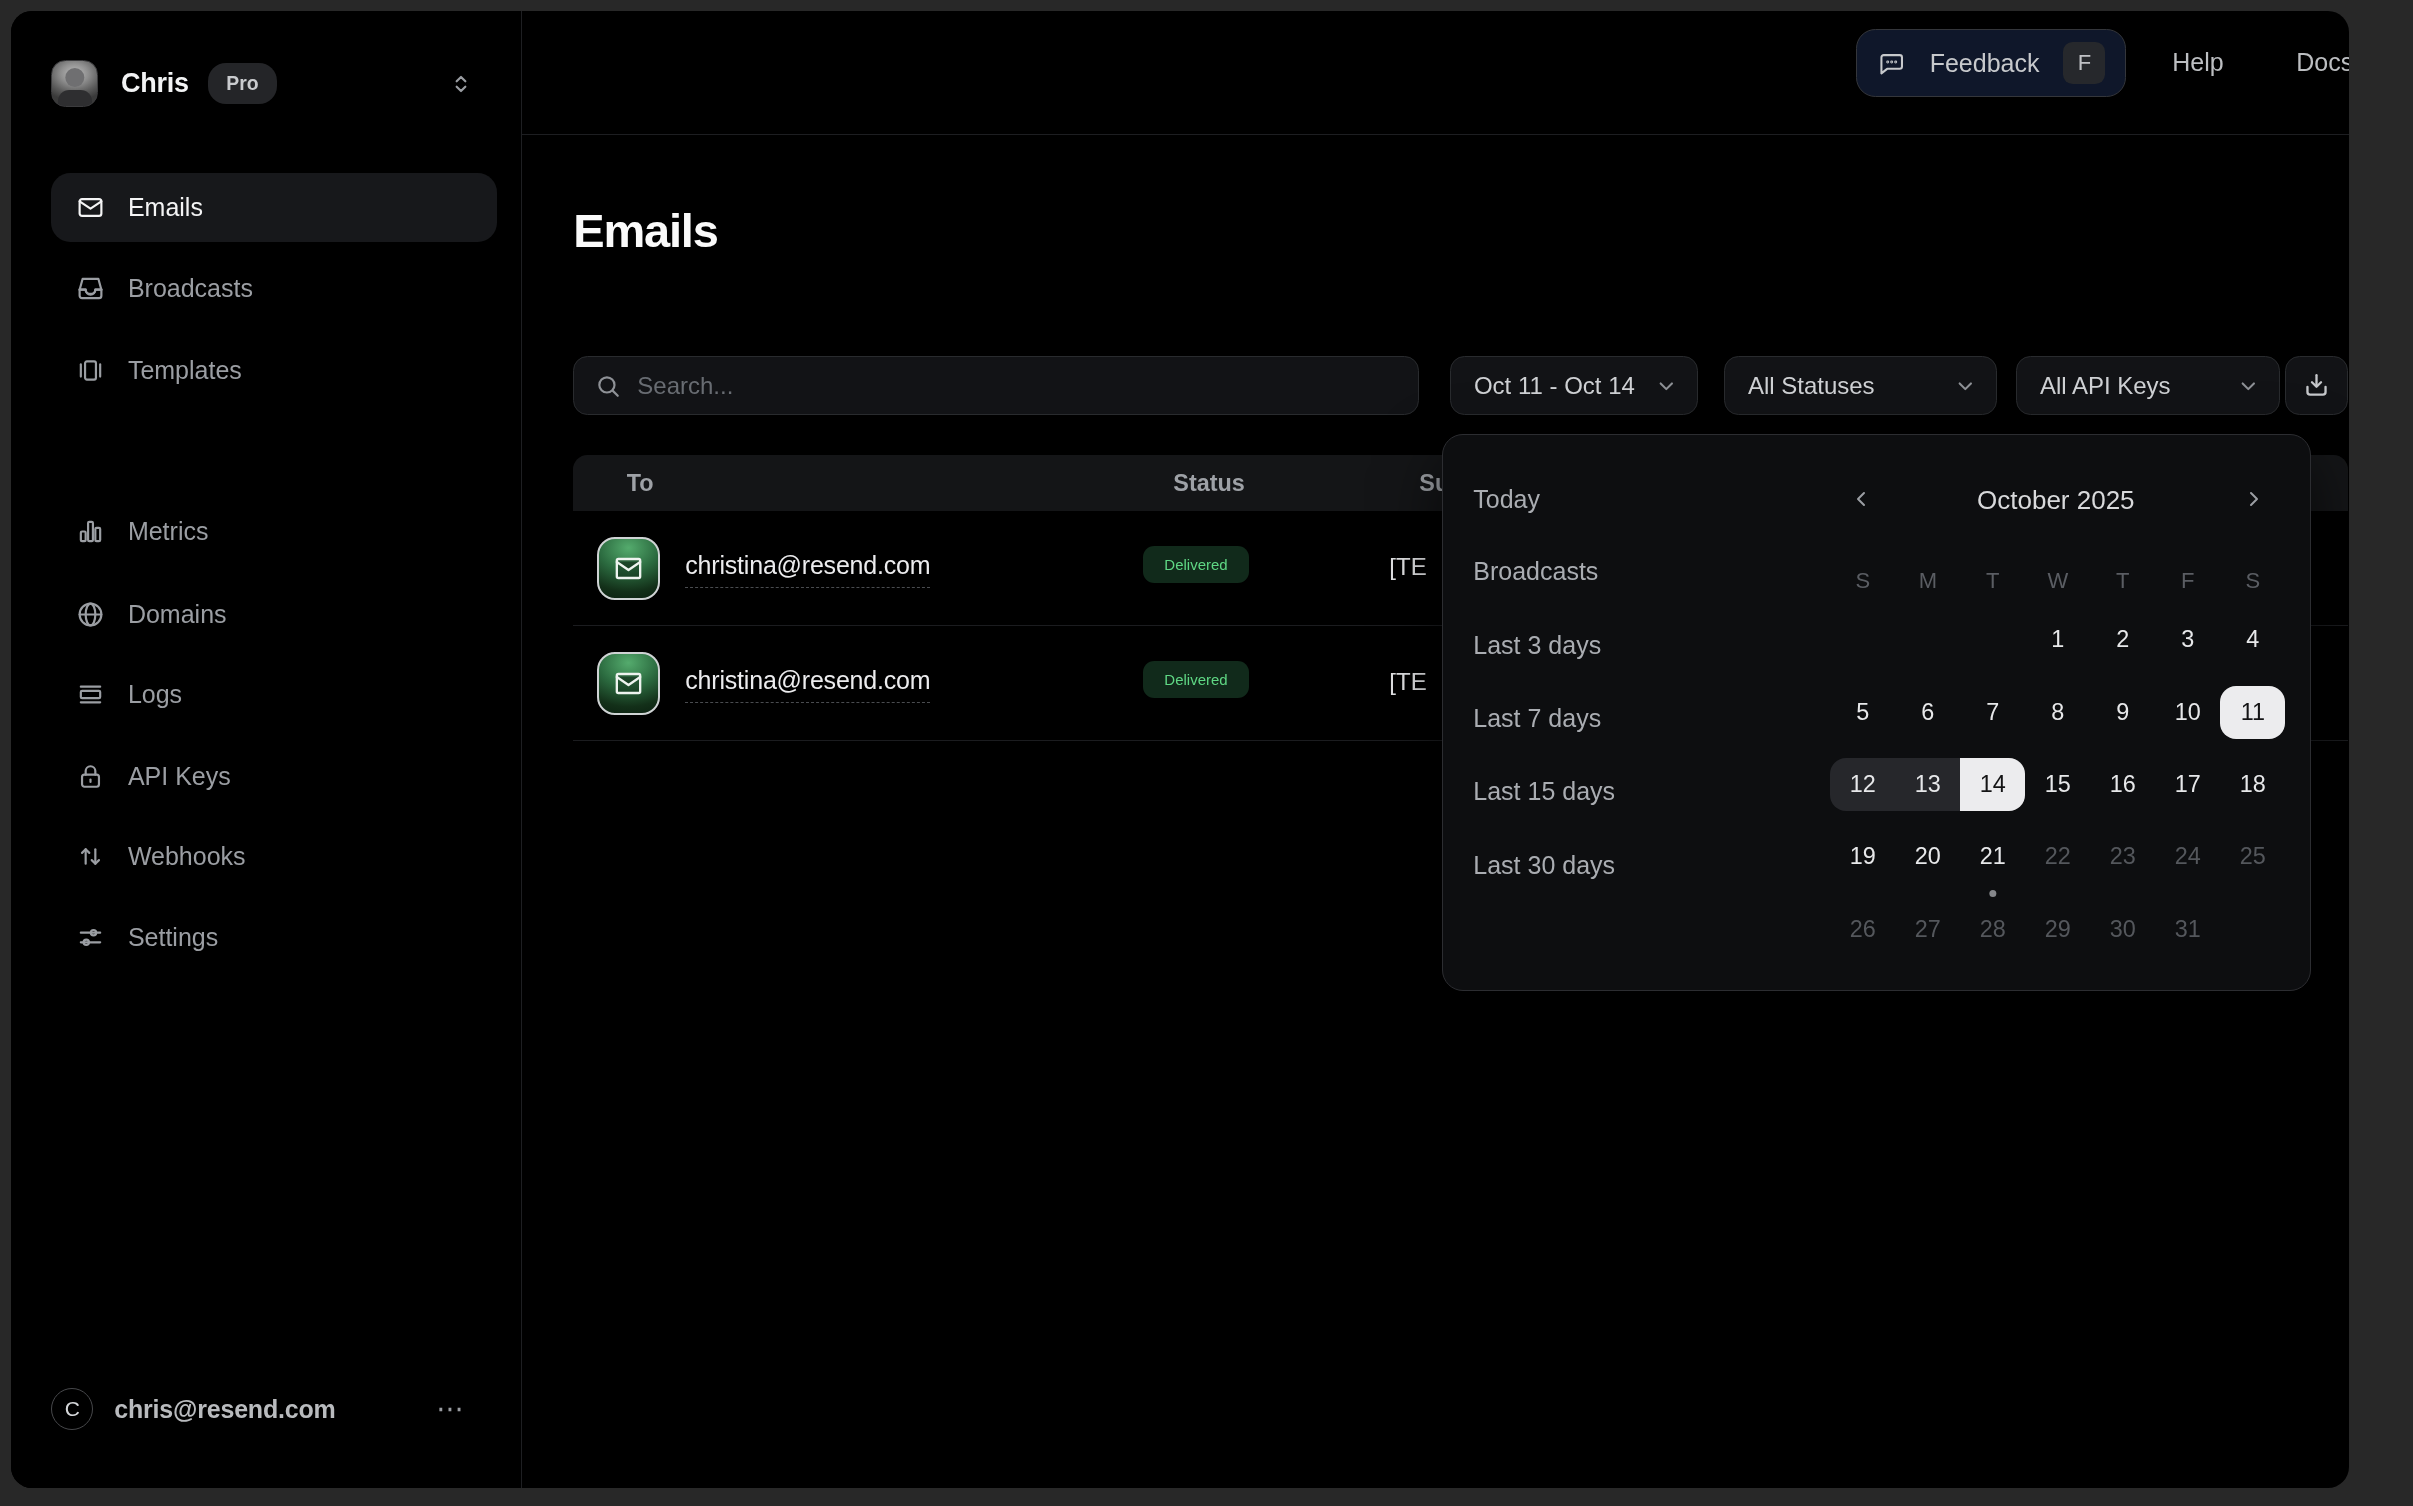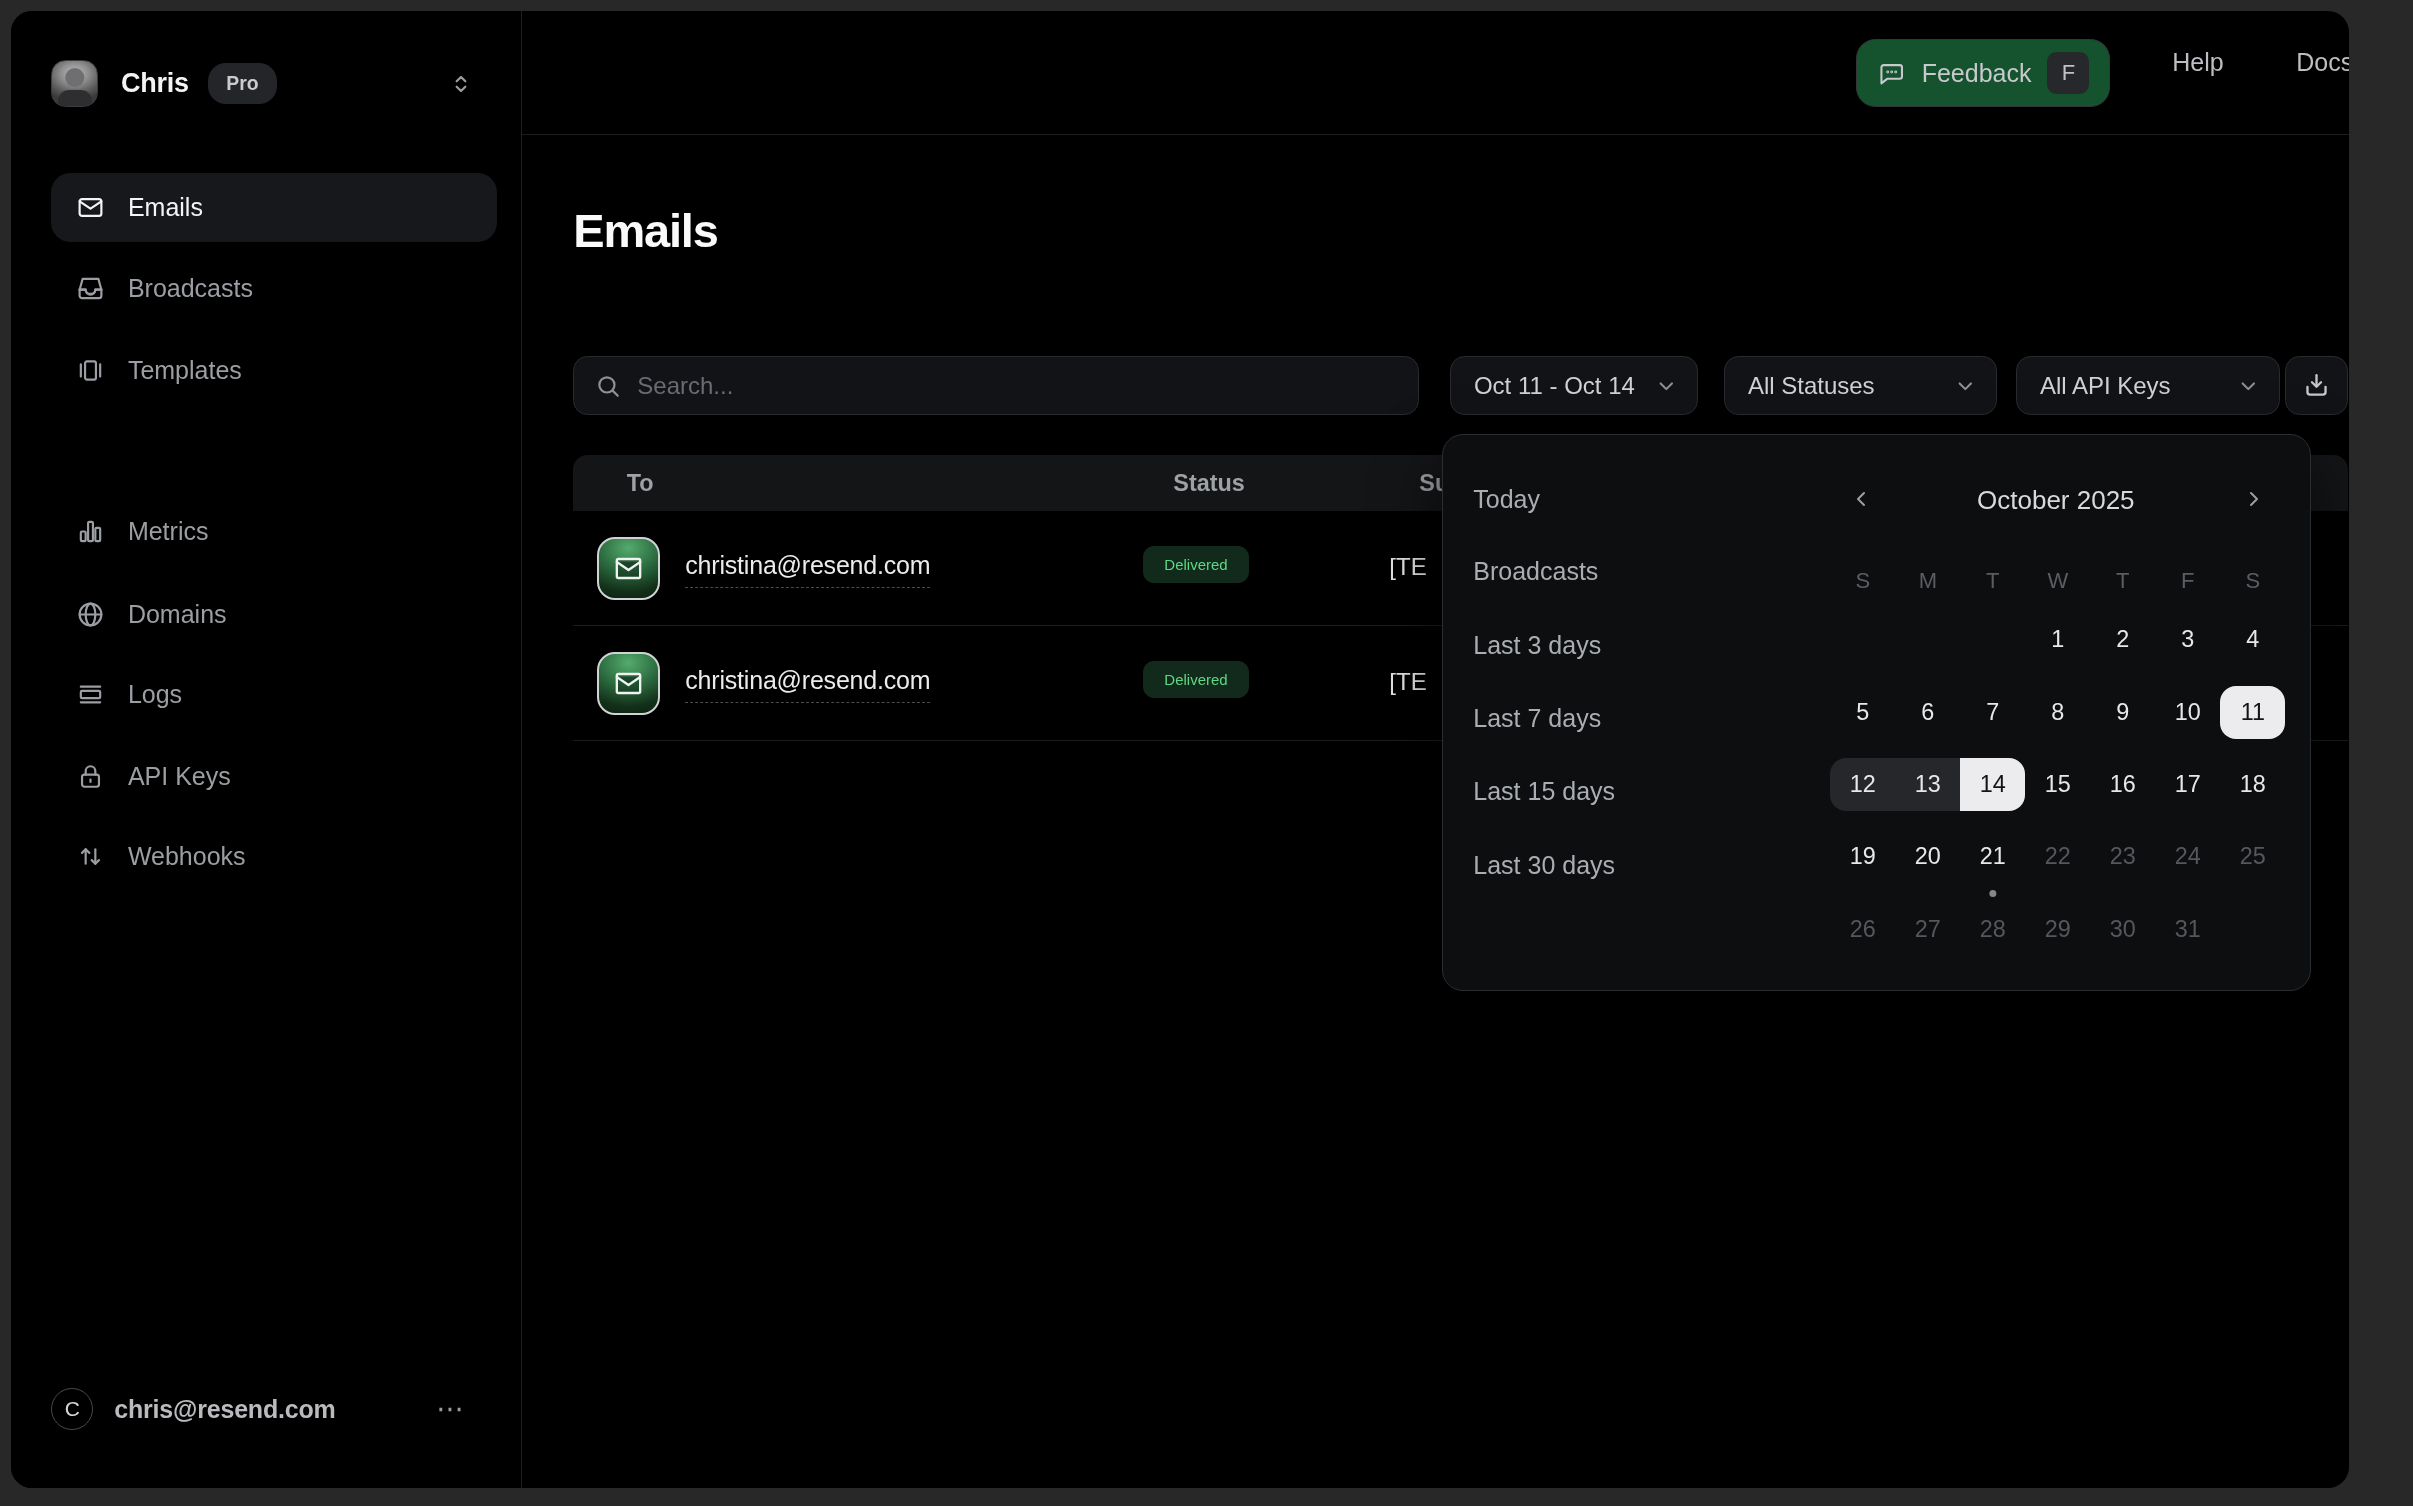--- a/index.html
+++ b/index.html
@@ -57,23 +57,23 @@
     display:flex; align-items:center; justify-content:center;
     color:#d5d7da; font-size:21px; }
   .acct-email { margin-left:21px; font-size:25px; font-weight:700; color:#b9bbbe; letter-spacing:-0.2px; }
   .acct-menu { margin-left:auto; margin-right:32px; color:#9a9da2; font-size:27.4px; letter-spacing:1.6px; cursor:pointer; }
 
   
   .main { position:absolute; left:511px; top:0; right:0; bottom:0; }
   .topbar { position:absolute; left:0; top:0; right:0; height:124px;
     border-bottom:0.8px solid #1d1e21; display:flex; align-items:center; justify-content:flex-end; }
   .feedback-btn {
-    position:absolute; left:1334px; top:28px; height:68px;
-    display:flex; align-items:center; gap:16px; padding:0 19.4px 0 21px;
-    background:#14532d; border:1.6px solid #34363b; border-radius:19.4px; cursor:pointer;
+    position:absolute; left:1334px; top:18px; height:68px;
+    display:flex; align-items:center; gap:24px; padding:0 19.4px 0 21px;
+    background:#0f172a; border:1.6px solid #34363b; border-radius:19.4px; cursor:pointer;
   }
   .feedback-btn .lbl { color:#c7c9cc; font-size:25px; }
   .feedback-btn kbd { width:42px; height:42px; border-radius:9.7px; background:#26282c;
     color:#bfc1c5; font-size:22px; display:flex; align-items:center; justify-content:center;
     font-family:"Liberation Sans", sans-serif; }
   .top-link { position:absolute; top:37px; color:#bcbec1; font-size:25px; cursor:pointer; }
   .top-link.help { left:1650px; }
   .top-link.docs { left:1774px; }
 
   .page-title { position:absolute; left:51px; top:192px; font-size:47px; font-weight:700;
@@ -229,20 +229,31 @@
     <div class="nav-item" style="top:811px">
       <span>
           <svg width="29" height="29" viewBox="0 0 24 24" fill="none" stroke="currentColor" stroke-width="1.8" stroke-linecap="round" stroke-linejoin="round">
             <path d="M8 18V6"></path>
             <path d="M5 9l3-3 3 3"></path>
             <path d="M16 6v12"></path>
             <path d="M13 15l3 3 3-3"></path>
           </svg>
         </span>
       <span>Webhooks</span>
+    </div>
+    <div class="nav-item" style="top:892px">
+      <span>
+          <svg width="29" height="29" viewBox="0 0 24 24" fill="none" stroke="currentColor" stroke-width="1.8" stroke-linecap="round" stroke-linejoin="round">
+            <path d="M4 8h16"></path>
+            <circle cx="14.5" cy="8" r="2.2"></circle>
+            <path d="M4 16h16"></path>
+            <circle cx="8.5" cy="16" r="2.2"></circle>
+          </svg>
+        </span>
+      <span>Settings</span>
     </div>
 
     <div class="account">
       <span class="acct-circle">C</span>
       <span class="acct-email">chris@resend.com</span>
       <span class="acct-menu">⋯</span>
     </div>
   </aside>
 
   <main class="main">

